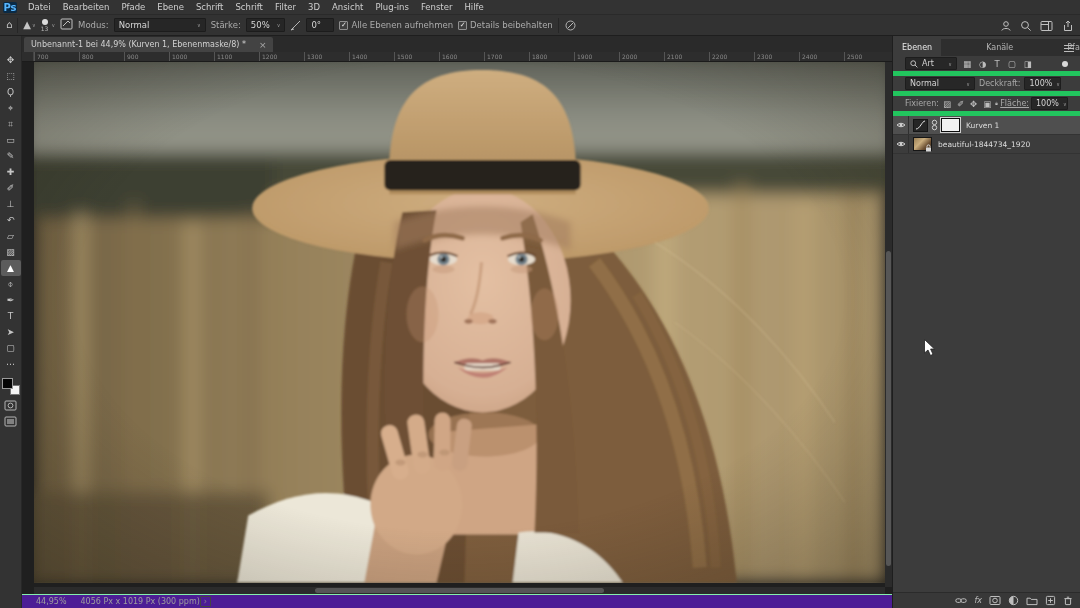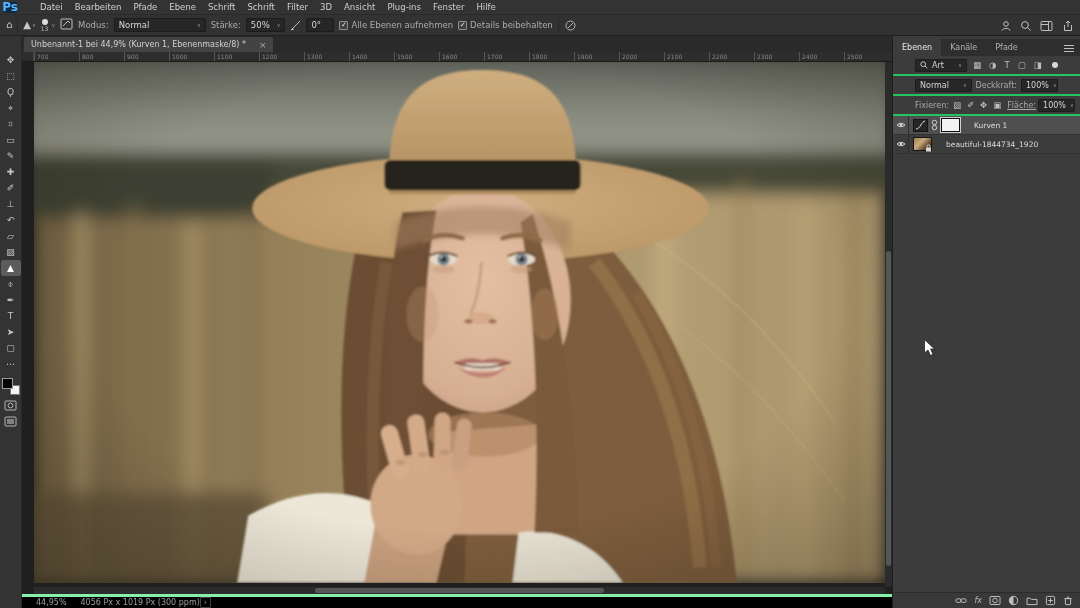--- a/index.html
+++ b/index.html
@@ -1,22 +1,22 @@
 <!DOCTYPE html>
 <html><head>
 <meta charset="utf-8">
 <style>
   * { margin:0; padding:0; box-sizing:border-box; }
   html,body { width:1080px; height:608px; overflow:hidden; background:#323232;
     font-family:"DejaVu Sans", sans-serif; color:#c8c8c8; }
   
   .menubar { height:15px; background:#333333; display:flex; align-items:center; gap:2px;
     font-size:8.5px; padding-left:3px; border-bottom:1px solid #2a2a2a; }
-  .ps-logo { width:14px; height:11px; background:#0a2a45; color:#57b6ff; font-size:12px;
-    font-weight:bold; display:flex; align-items:center; justify-content:center; border-radius:2px; margin-right:16px; }
+  .ps-logo { width:14px; height:11px; background:#0a2a45; color:#57b6ff; font-size:10px;
+    font-weight:bold; display:flex; align-items:center; justify-content:center; border-radius:2px; margin-right:4px; }
   .menu-item { padding:0 5px; color:#cfcfcf; cursor:default; }
   
   .optionsbar { height:21px; background:#323232; border-bottom:1px solid #1e1e1e;
     display:flex; align-items:center; font-size:8.5px; gap:5px; padding-left:6px; position:relative; }
   .opt-sep { width:1px; height:15px; background:#262626; }
   .opt-icon { color:#c6c6c6; font-size:10px; line-height:12px; }
   .opt-chev { font-size:5px; color:#9a9a9a; margin-left:1px; }
   .opt-label { color:#ababab; }
   .opt-select { background:#262626; border:1px solid #1c1c1c; height:14px; display:flex;
     align-items:center; padding:0 4px; gap:6px; color:#d6d6d6; border-radius:1px; }
@@ -50,52 +50,52 @@
   .ruler { height:10px; background:#2d2d2d; border-bottom:1px solid #1b1b1b; display:flex;
     font-size:6px; color:#8a8a8a; overflow:hidden; }
   .ruler-corner { width:12px; flex:none; border-right:1px solid #444; }
   .tick { width:45px; flex:none; border-left:1px solid #555; padding-left:2px; line-height:10px; }
   .viewport { flex:1; position:relative; background:#1f1f1f; overflow:hidden; }
   .photo { position:absolute; left:12px; top:0; right:7px; bottom:7px; }
   .vscroll { position:absolute; right:0; top:0; bottom:7px; width:7px; background:#2b2b2b; }
   .vthumb { position:absolute; left:1px; right:1px; top:36%; height:60%; background:#565656; border-radius:3px; }
   .hscroll { position:absolute; left:12px; right:7px; bottom:0; height:7px; background:#2b2b2b; }
   .hthumb { position:absolute; top:1px; bottom:1px; left:33%; width:34%; background:#565656; border-radius:3px; }
-  .statusbar { height:14px; background:#000000; border-top:3px solid #86efac; display:flex;
+  .statusbar { height:14px; background:#4c1d95; border-top:1px solid #86efac; display:flex;
     align-items:center; font-size:8px; color:#9e9e9e; gap:0; padding-left:14px; }
   .status-chev { color:#8a8a8a; font-size:8px; border:1px solid #444; padding:0 3px; line-height:9px; border-radius:1px; }
   
   .panel { width:188px; flex:none; background:#3c3c3c; border-left:1px solid #1e1e1e;
     display:flex; flex-direction:column; font-size:8px; }
-  .p-tabs { height:17px; background:#2e2e2e; display:flex; align-items:stretch; margin-top:3px; position:relative; }
+  .p-tabs { height:17px; background:#2e2e2e; display:flex; align-items:stretch; margin-top:3px; position:relative;gap:36px; }
   .p-tab { padding:0 9px; display:flex; align-items:center; color:#b2b2b2; }
   .p-tab.active { background:#3c3c3c; color:#e8e8e8; }
   .hamburger { position:absolute; right:6px; top:6px; width:10px; }
   .hamburger i { display:block; height:1px; background:#bdbdbd; margin-bottom:2px; }
-  .p-row { display:flex; align-items:center; gap:4px; padding:0 22px; height:20px; border-bottom:2px solid #22c55e; }
+  .p-row { display:flex; align-items:center; gap:4px; padding:0 12px; height:20px; border-bottom:5px solid #22c55e; }
   .p-box { background:#272727; border:1px solid #1d1d1d; height:13px; display:flex; align-items:center;
     gap:4px; padding:0 4px; color:#d4d4d4; border-radius:1px; }
   .p-chev { font-size:5px; color:#999; }
   .p-icon { color:#bdbdbd; font-size:8.5px; padding:0 2px; }
   .p-label { color:#a8a8a8; }
   .toggle-dot { width:6px; height:6px; border-radius:50%; background:#d9d9d9; margin-left:auto; }
   
   .layers { flex:1; display:flex; flex-direction:column; }
   .layer-row { height:19px; display:flex; align-items:center; border-bottom:1px solid #333; }
   .layer-row.selected { background:#4f4f4f; }
   .eye-cell { width:16px; flex:none; display:flex; align-items:center; justify-content:center;
     border-right:1px solid #2f2f2f; height:100%; }
   .layer-content { display:flex; align-items:center; gap:3px; padding-left:4px; }
   .adj-thumb { width:15px; height:13px; background:#262626; border:1px solid #161616; display:flex;
     align-items:center; justify-content:center; }
   .mask-thumb { width:19px; height:14px; background:#f2f2f2; border:1px solid #0d0d0d; box-shadow:0 0 0 1px #cfcfcf; }
   .img-thumb { width:19px; height:14px; border:1px solid #161616; position:relative;
     background:linear-gradient(135deg,#9a7f55,#c9ad7e 38%,#6b4f33 70%,#3a2f22); }
   .img-lock { position:absolute; right:-1px; bottom:-2px; }
-  .layer-name { font-size:7.5px; color:#dedede; margin-left:11px; white-space:nowrap; }
+  .layer-name { font-size:7.5px; color:#dedede; margin-left:3px; white-space:nowrap; }
   .p-footer { height:16px; background:#383838; border-top:1px solid #2b2b2b; display:flex;
     align-items:center; justify-content:flex-end; gap:7px; padding-right:7px; }
   .fx-label { font-size:8px; color:#bdbdbd; font-style:italic; }
   .cursor { position:absolute; left:924px; top:339px; z-index:50; }
 </style>
 </head>
 <body>
 
 <div class="menubar">
   <div class="ps-logo">Ps</div>

